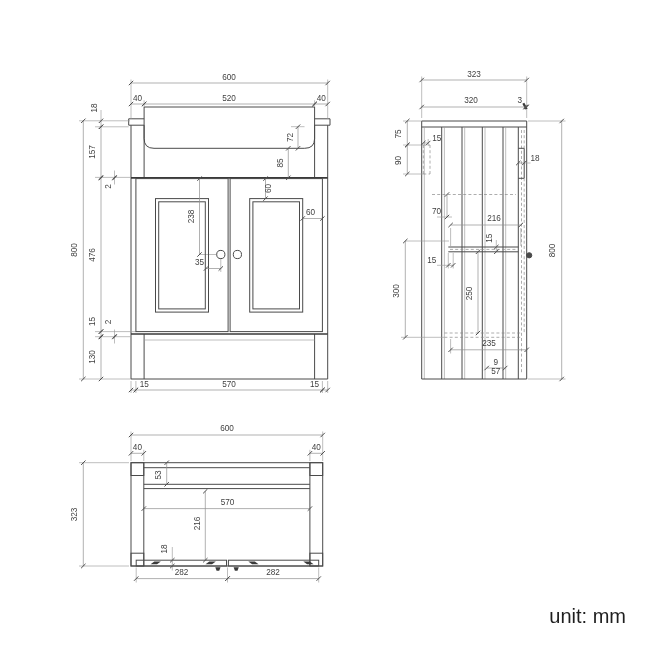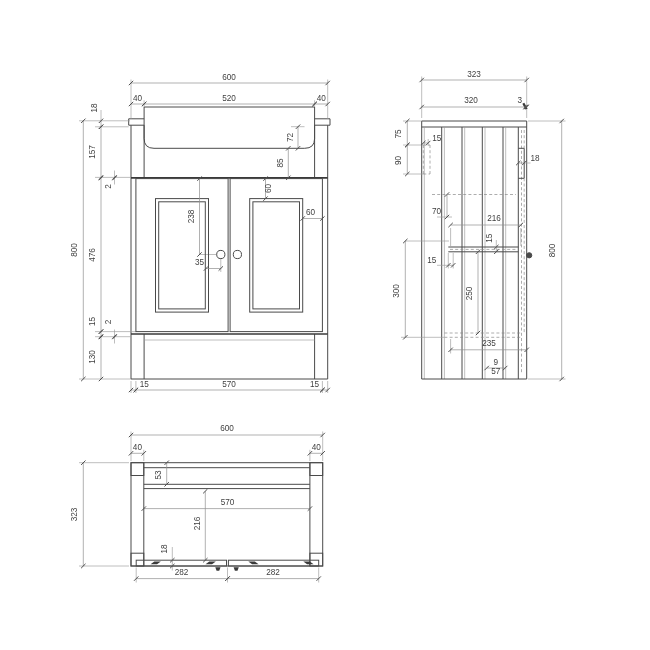--- a/index.html
+++ b/index.html
@@ -333,13 +333,14 @@
         <line x1="136.2" y1="578.6" x2="227.5" y2="578.6" stroke="#8f8f8f" stroke-width="0.7"></line>
         <line x1="134" y1="580.8000000000001" x2="138.39999999999998" y2="576.4" stroke="#4f4f4f" stroke-width="1"></line>
         <line x1="225.3" y1="580.8000000000001" x2="229.7" y2="576.4" stroke="#4f4f4f" stroke-width="1"></line>
         <text x="181.5" y="574.8" text-anchor="middle" fill="#3f3f3f">282</text>
         <line x1="227.5" y1="578.6" x2="318.7" y2="578.6" stroke="#8f8f8f" stroke-width="0.7"></line>
         <line x1="225.3" y1="580.8000000000001" x2="229.7" y2="576.4" stroke="#4f4f4f" stroke-width="1"></line>
         <line x1="316.5" y1="580.8000000000001" x2="320.9" y2="576.4" stroke="#4f4f4f" stroke-width="1"></line>
         <text x="273" y="574.8" text-anchor="middle" fill="#3f3f3f">282</text>
       </g>
     </svg>
+  <div id="unit-label">unit: mm</div>
 </div>
 
 </body></html>

